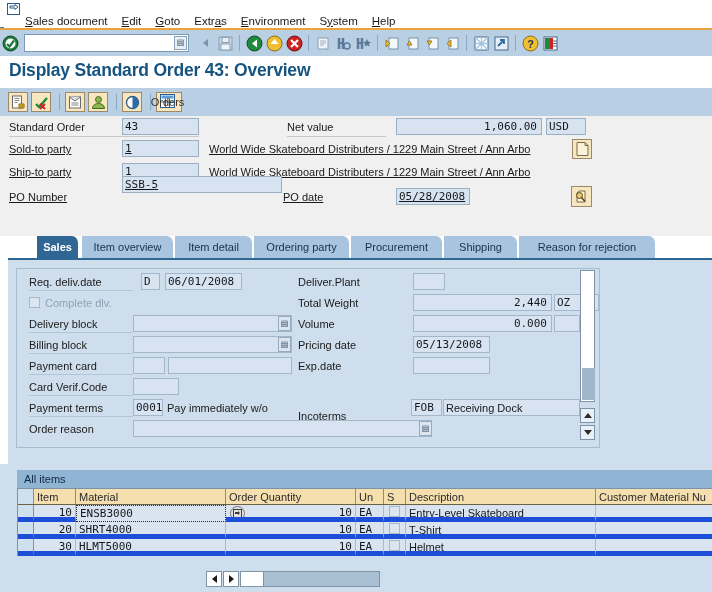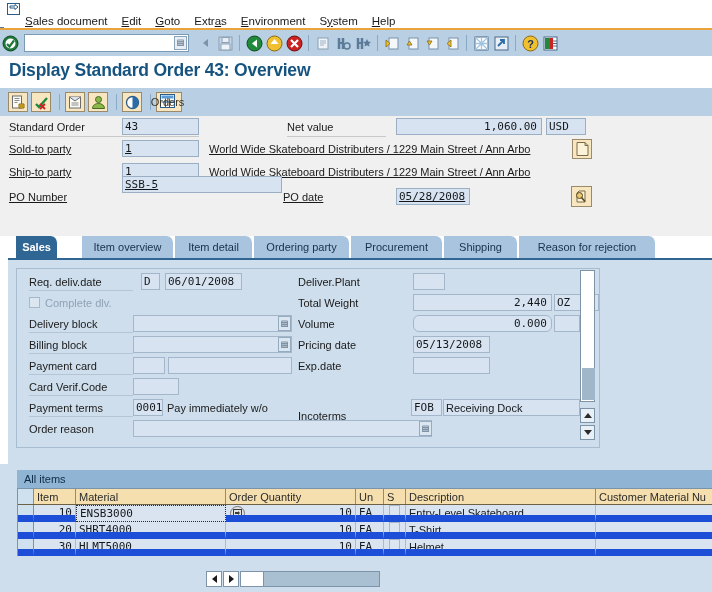--- a/index.html
+++ b/index.html
@@ -228,21 +228,21 @@
   .gh {
     background: #f5dfae; color: #2b2b2b; font-size: 11px; line-height: 16px;
     box-sizing: border-box; border-right: 1px solid #9b8a6a;
     padding-left: 3px; overflow: hidden; white-space: nowrap; flex: none;
   }
   .gh.sel-all { background: #cfe0ef; border-right: 1px solid #7b93a8; }
   .grow { display: flex; height: 17px; box-sizing: border-box; }
   .gc {
     background: #d9e4f0; font-size: 11px; line-height: 16px;
     box-sizing: border-box;
-    border-right: 1px solid #a9bbcc; border-bottom: 7px solid #1d4ed8;
+    border-right: 1px solid #a9bbcc; border-bottom: 5px solid #1d4ed8;
     padding: 0 3px; overflow: hidden; white-space: nowrap; flex: none;
     font-family: "DejaVu Sans Mono", monospace;
     color: #14181c;
   }
   .gc.sans { font-family: "Liberation Sans", sans-serif; }
   .gc.rowsel { background: #cfe0ef; border-right: 1px solid #7b93a8; }
   .gc.ralign { text-align: right; }
   .gc.cur { border: 1px dotted #2b2b2b; }
   .gc.link { text-decoration: underline; }
   .gc.chkcell { display: flex; align-items: center; justify-content: center; }
@@ -499,21 +499,21 @@
     <span class="sq-btn" style="left:571px; top:70px; width:21px; height:21px;">
       <svg width="15" height="15" viewBox="0 0 15 15">
         <path d="M5 2h6v11H3V4z" fill="#fbf2da" stroke="#7a6a45"></path>
         <circle cx="5.5" cy="6.5" r="3" fill="#e8c870" stroke="#5a4a20"></circle>
         <path d="M7.5 8.5l3.5 4" stroke="#5a4a20" stroke-width="1.6"></path>
       </svg>
     </span>
   </div>
 
   <div class="tabstrip">
-    <div class="tab sel" style="left:16px;  width:42px;">Sales</div>
+    <div class="tab sel" style="left:37px;  width:42px;">Sales</div>
     <div class="tab un" style="left:82px;  width:92px;">Item overview</div>
     <div class="tab un" style="left:175px; width:78px;">Item detail</div>
     <div class="tab un" style="left:254px; width:96px;">Ordering party</div>
     <div class="tab un" style="left:351px; width:92px;">Procurement</div>
     <div class="tab un" style="left:444px; width:74px;">Shipping</div>
     <div class="tab un" style="left:519px; width:137px;">Reason for rejection</div>
   </div>
 
   <div class="tabpanel">
     <div class="subframe">
@@ -555,21 +555,21 @@
       <span class="dd-btn" style="left:402px; top:152px;">▤</span>
 
       <span class="txt2" style="left:281px; top:7px;">Deliver.Plant</span>
       <span class="fld2" style="left:396px; top:4px; width:32px;"></span>
 
       <span class="txt2" style="left:281px; top:28px;">Total Weight</span>
       <span class="fld2 ralign" style="left:396px; top:25px; width:139px;">2,440</span>
       <span class="fld2" style="left:537px; top:25px; width:45px;">OZ</span>
 
       <span class="txt2" style="left:281px; top:49px;">Volume</span>
-      <span class="fld2 ralign" style="left:396px; top:46px; width:139px;border-radius:6px;">0.000</span>
+      <span class="fld2 ralign" style="left:396px; top:46px; width:139px;">0.000</span>
       <span class="fld2" style="left:537px; top:46px; width:26px;"></span>
 
       <span class="txt2" style="left:281px; top:70px;">Pricing date</span>
       <span class="fld2" style="left:396px; top:67px; width:77px;">05/13/2008</span>
 
       <span class="txt2" style="left:281px; top:91px;">Exp.date</span>
       <span class="fld2" style="left:396px; top:88px; width:77px;"></span>
 
       <span class="txt2" style="left:281px; top:133px;margin-top:8px;">Incoterms</span>
       <span class="fld2" style="left:394px; top:130px; width:31px;">FOB</span>

